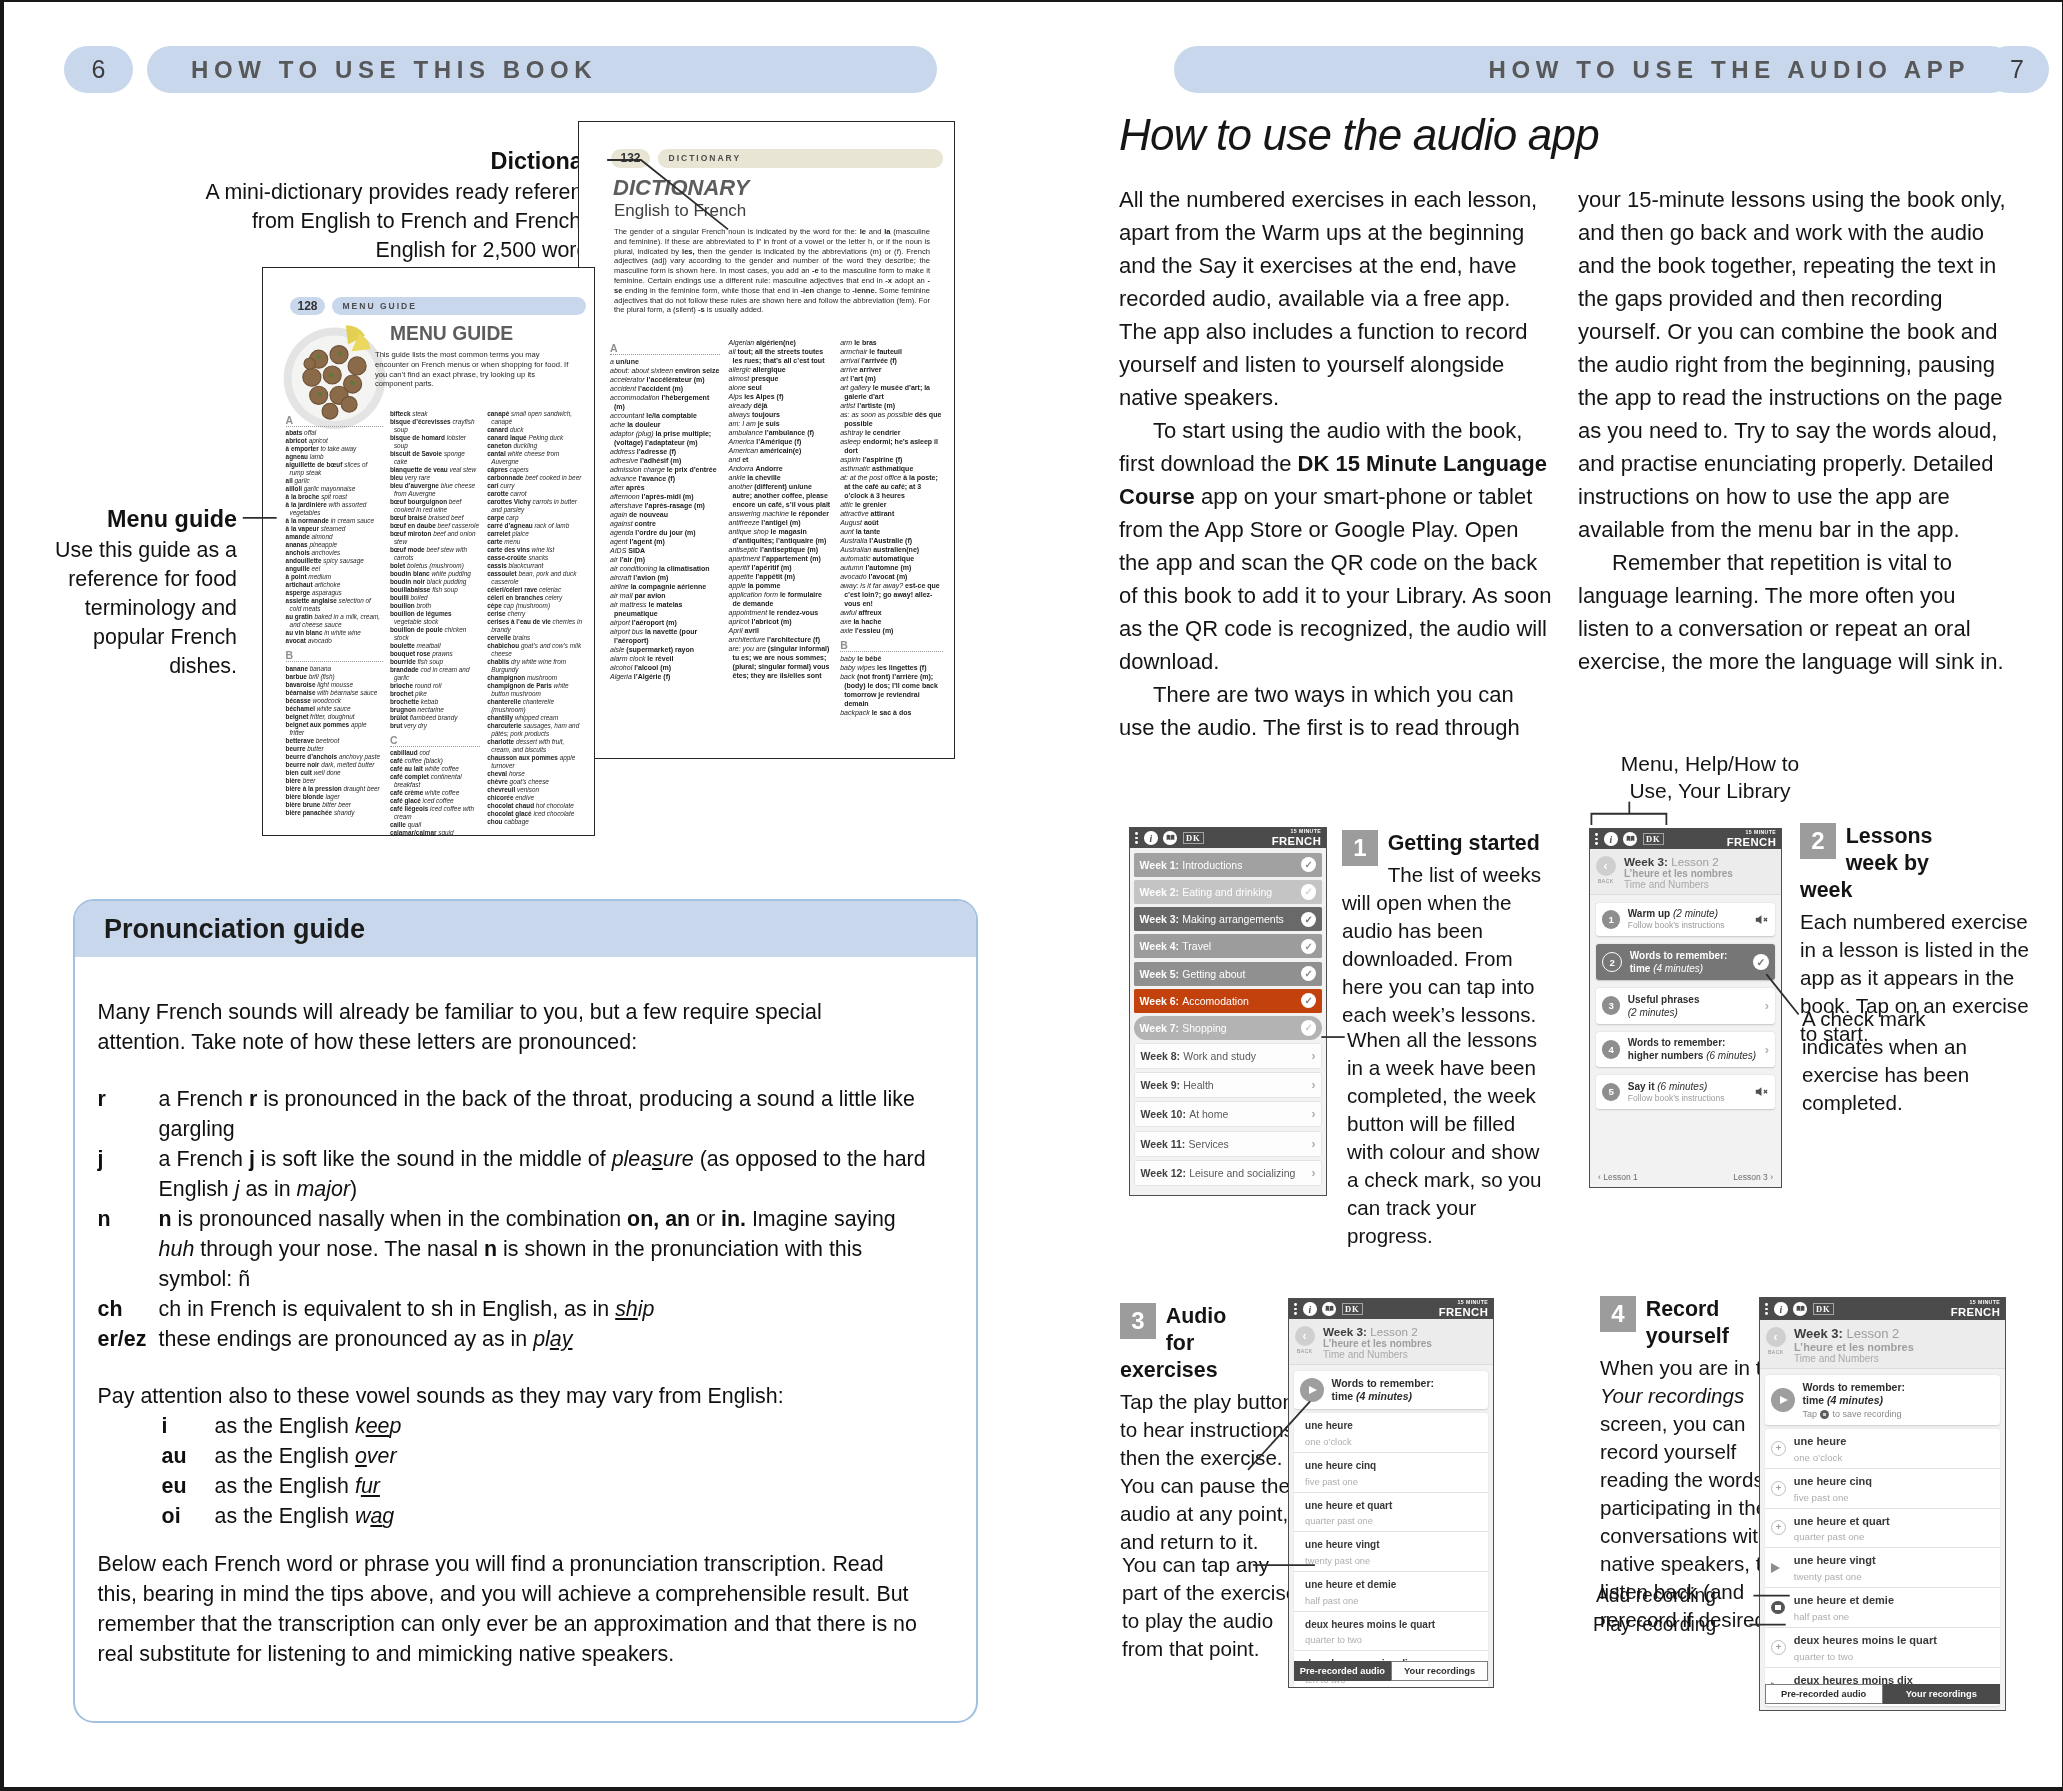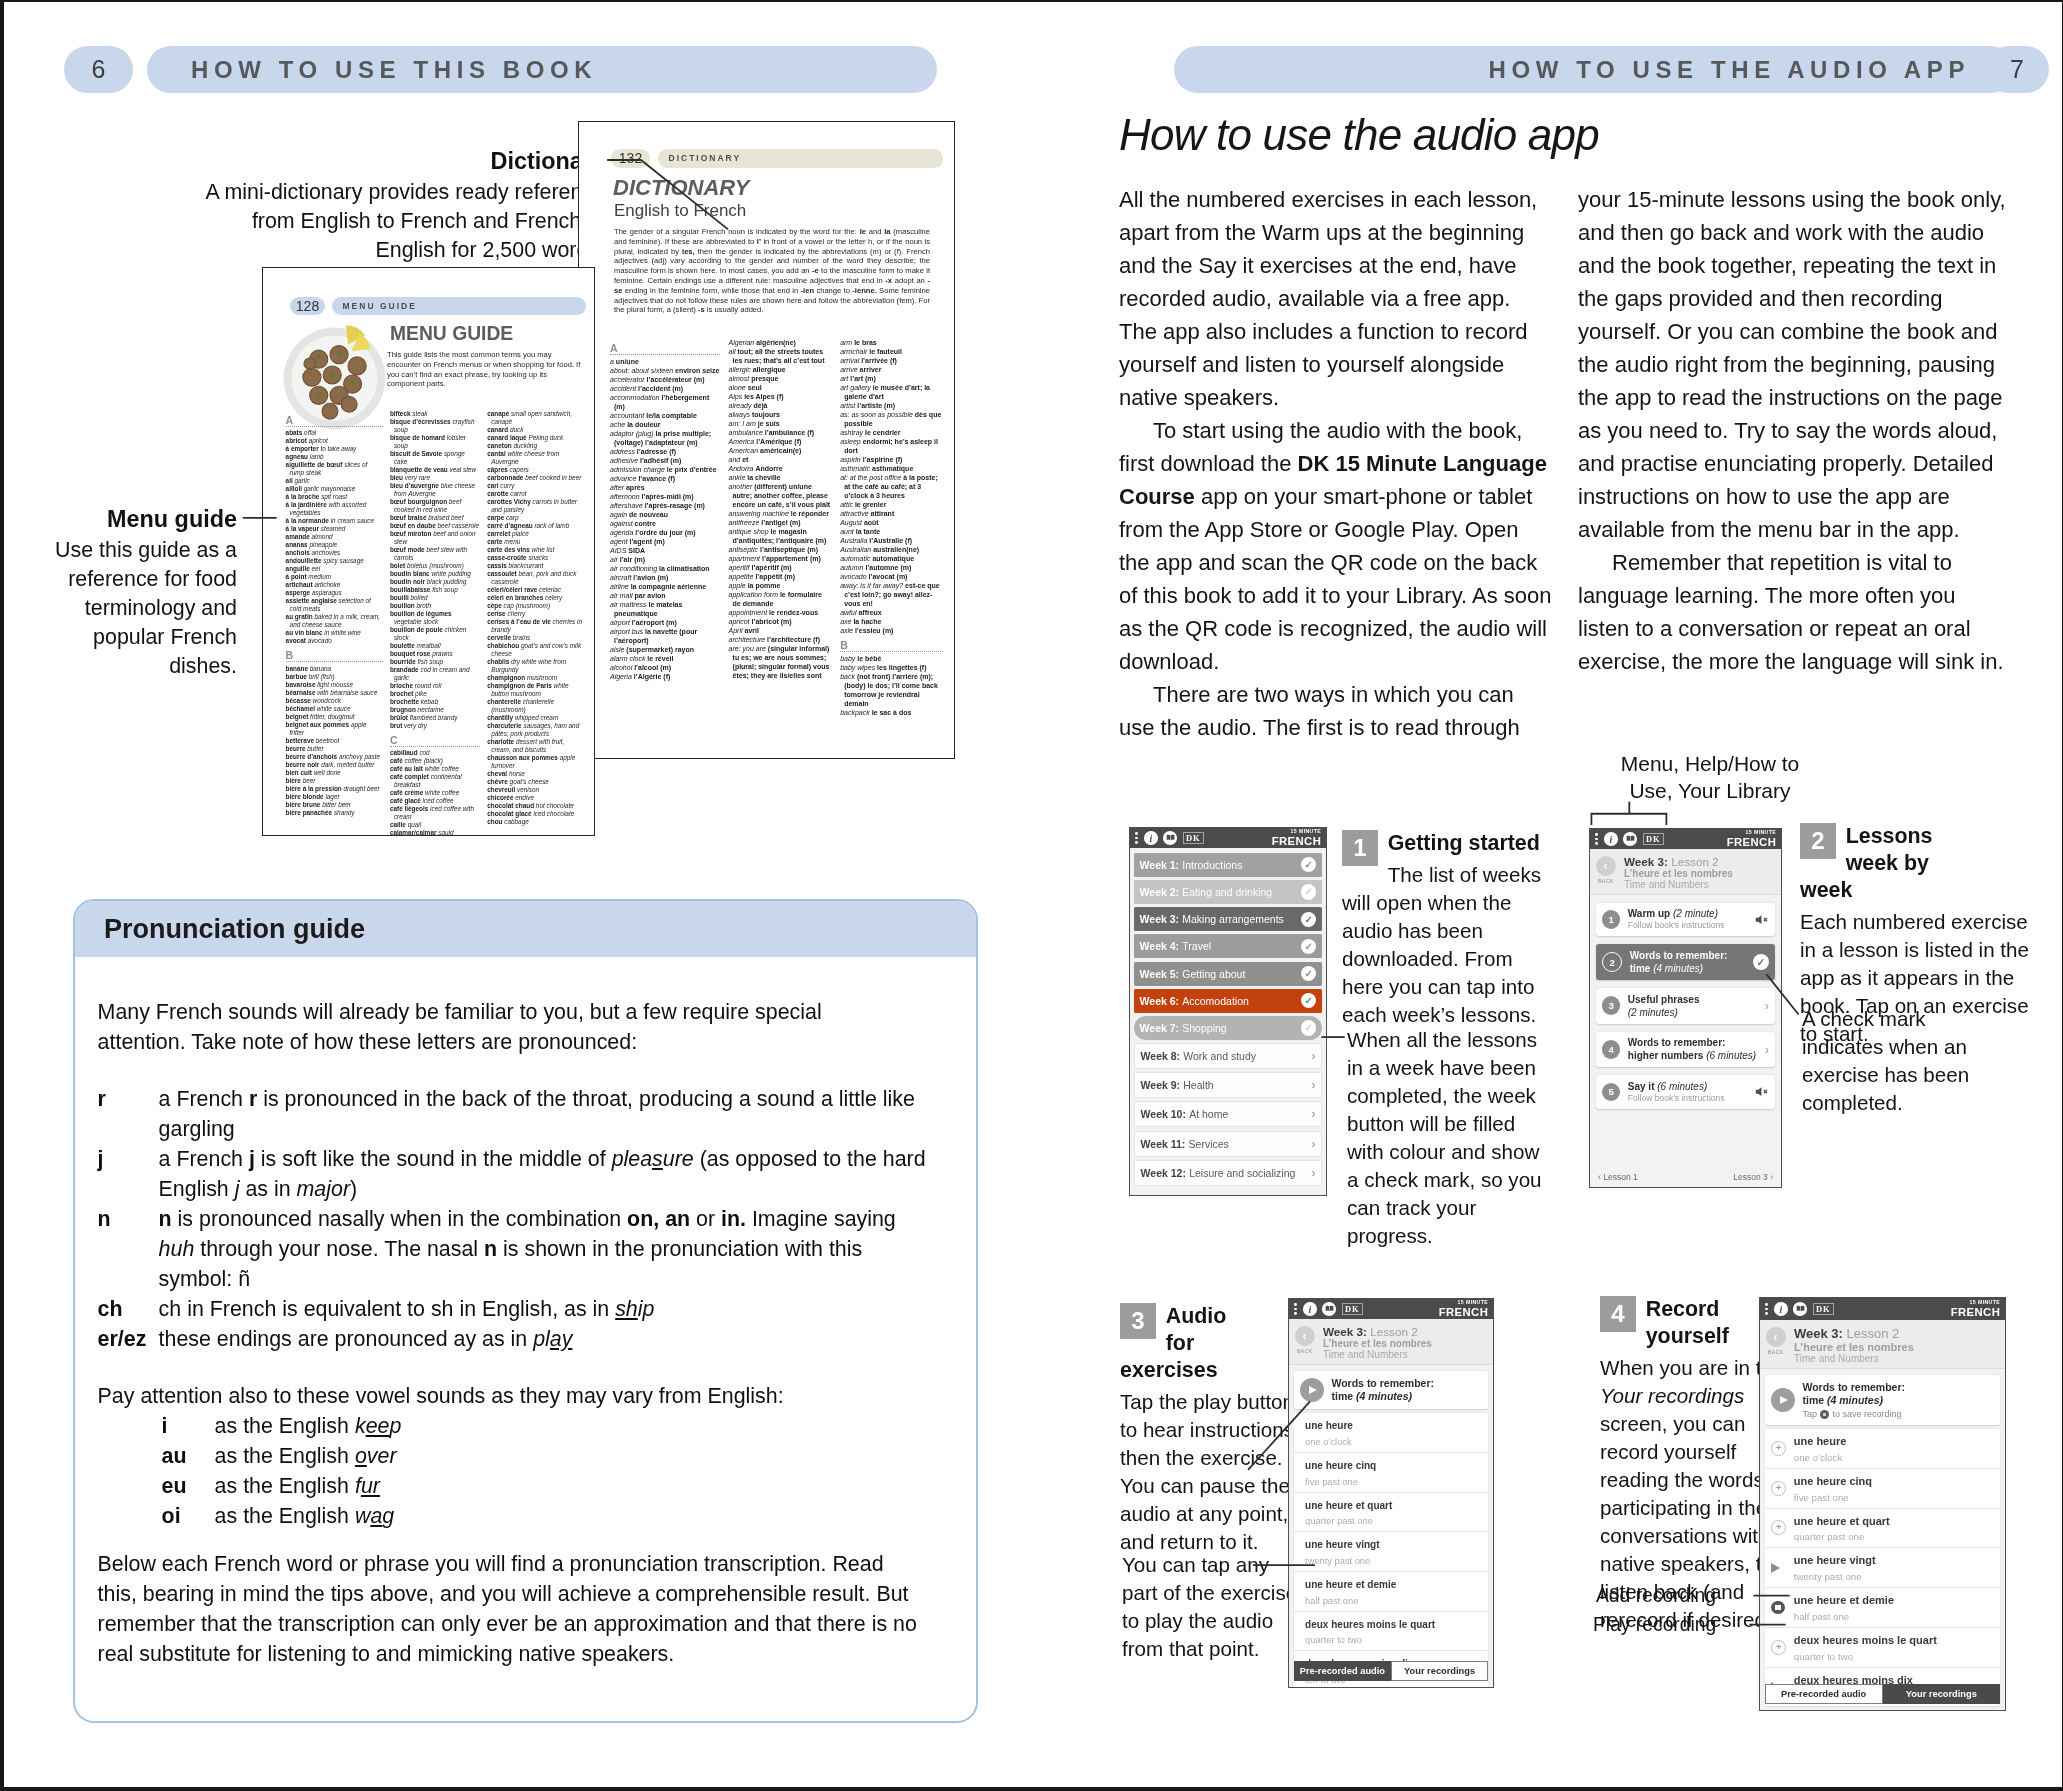--- a/index.html
+++ b/index.html
@@ -11,21 +11,21 @@
     display:flex;align-items:center;justify-content:center;font-size:25px;color:#3c3c3e;}
   .hbar{position:absolute;height:47px;background:#c9d7ec;border-radius:23.4px;
     display:flex;align-items:center;font-size:24px;font-weight:700;letter-spacing:5.6px;color:#57585a;}
   
   .annot{position:absolute;text-align:right;color:#121212;}
   .annot .atitle{font-weight:700;font-size:23.4px;line-height:29px;}
   .annot .acap{font-size:21.4px;line-height:29px;margin-top:1.6px;}
   
   .mock{position:absolute;background:#fff;border:1.6px solid #262626;box-sizing:border-box;overflow:hidden;}
   .mock .mpill{position:absolute;border-radius:9.7px;display:flex;align-items:center;justify-content:center;
-    font-size:14px;font-weight:400;color:#333;}
+    font-size:12px;font-weight:700;color:#333;}
   .mock .mstrip{position:absolute;border-radius:9px;display:flex;align-items:center;
     font-size:8.5px;font-weight:700;letter-spacing:2px;color:#4c4c4c;padding-left:10.5px;}
   .dictpage .mpill,.dictpage .mstrip{background:#e8e5d4;}
   .menupage .mpill,.menupage .mstrip{background:#c9d7ec;}
   .mtitle{position:absolute;font-weight:700;color:#5d5d5f;}
   .msub{position:absolute;color:#3f3f41;}
   .mintro{position:absolute;font-size:7.6px;line-height:9.8px;color:#1f1f1f;text-align:justify;}
   .mcols{position:absolute;display:flex;}
   .mcol{box-sizing:border-box;}
   .sec{font-size:10.5px;color:#8f8f8f;font-weight:700;border-bottom:0.8px dotted #9a9a9a;line-height:12px;margin:4px 0 2.4px;}
@@ -289,21 +289,21 @@
       </g>
       <g fill="#5e7a3a">
           <circle cx="36" cy="34" r="2"></circle>
           <circle cx="55" cy="31" r="2"></circle>
           <circle cx="47" cy="50" r="2"></circle>
           <circle cx="66" cy="57" r="2"></circle>
           <circle cx="37" cy="67" r="2"></circle>
         </g>
     </svg>
     <div class="mtitle" style="left:127px;top:55px;font-size:19.3px;">MENU GUIDE</div>
-    <div class="mintro" style="left:124px;top:82px;width:195px;text-align:left;">This guide lists the most common terms you may encounter on French menus or when shopping for food. If you can’t find an exact phrase, try looking up its component parts.</div>
+    <div class="mintro" style="left:112px;top:82px;width:195px;text-align:left;">This guide lists the most common terms you may encounter on French menus or when shopping for food. If you can’t find an exact phrase, try looking up its component parts.</div>
     <div class="mcols" style="left:22.6px;top:142px;right:8px;bottom:6.4px;gap:7.3px;">
         <div class="mcol" style="width: 97px;">
           <div class="sec">A</div>
           <div class="ent"><span class="t">abats</span> <span class="d">offal</span></div>
           <div class="ent"><span class="t">abricot</span> <span class="d">apricot</span></div>
           <div class="ent"><span class="t">à emporter</span> <span class="d">to take away</span></div>
           <div class="ent"><span class="t">agneau</span> <span class="d">lamb</span></div>
           <div class="ent"><span class="t">aiguillette de bœuf</span> <span class="d">slices of rump steak</span></div>
           <div class="ent"><span class="t">ail</span> <span class="d">garlic</span></div>
           <div class="ent"><span class="t">ailloli</span> <span class="d">garlic mayonnaise</span></div>

